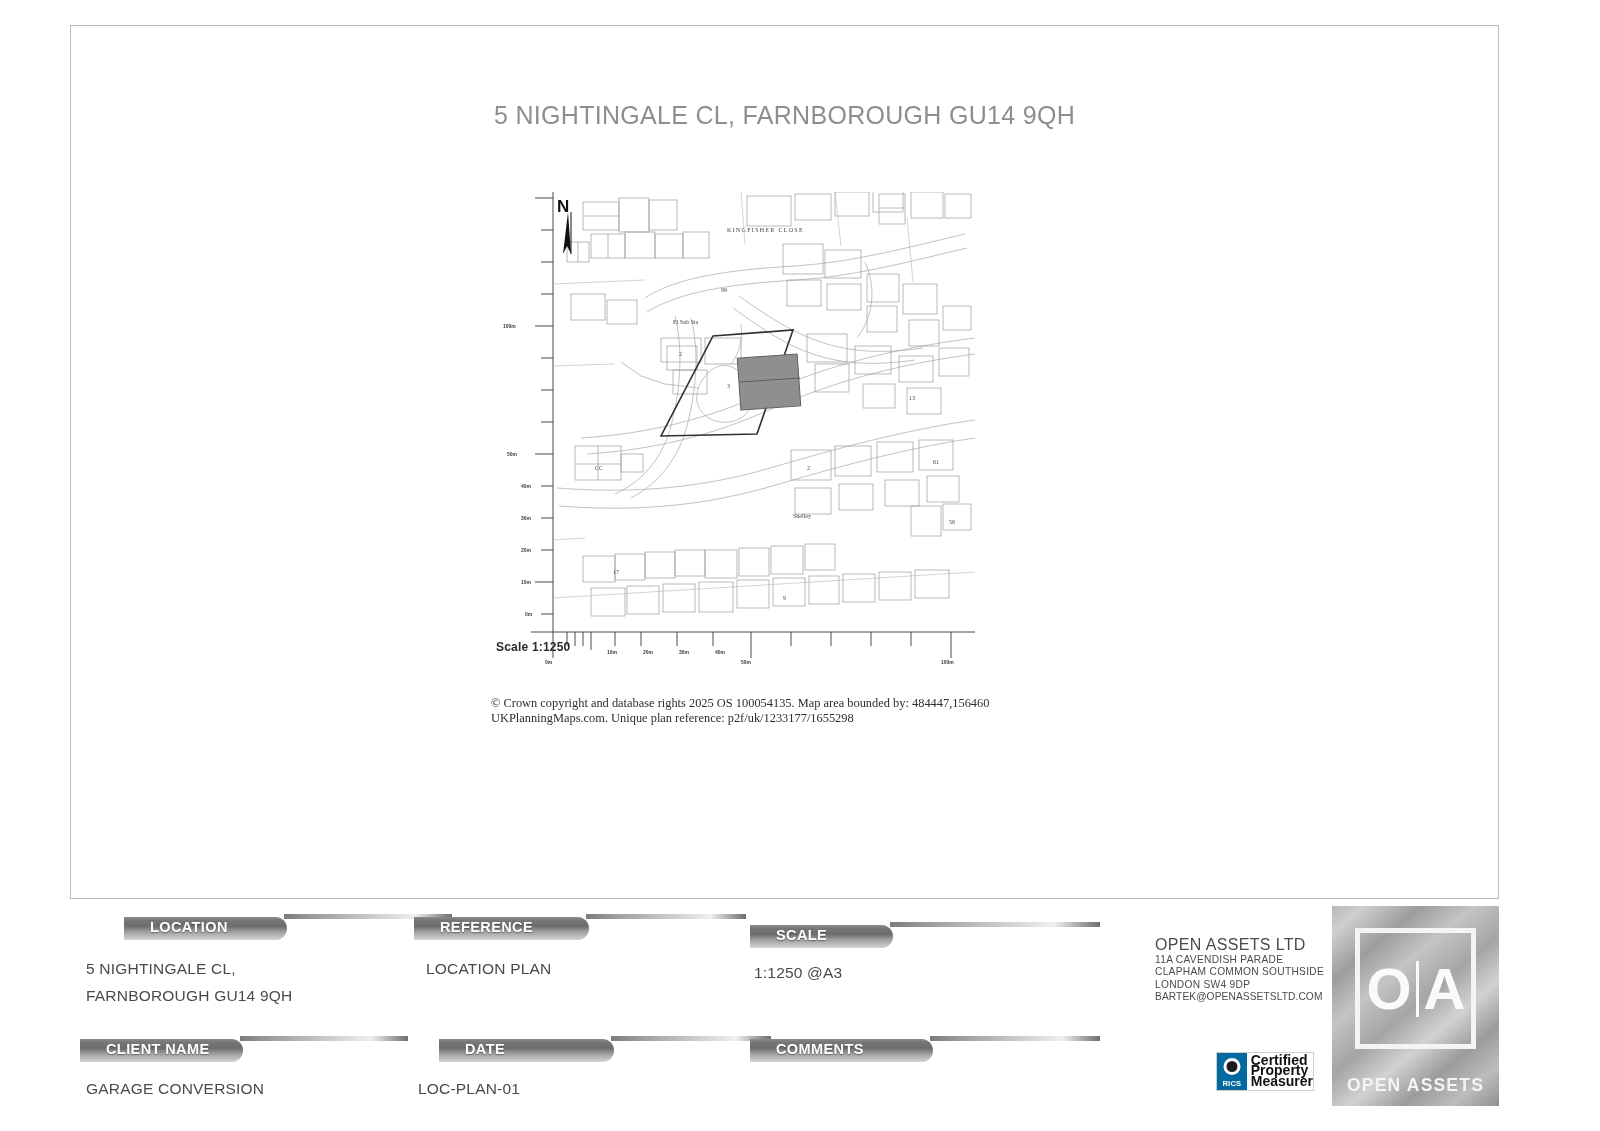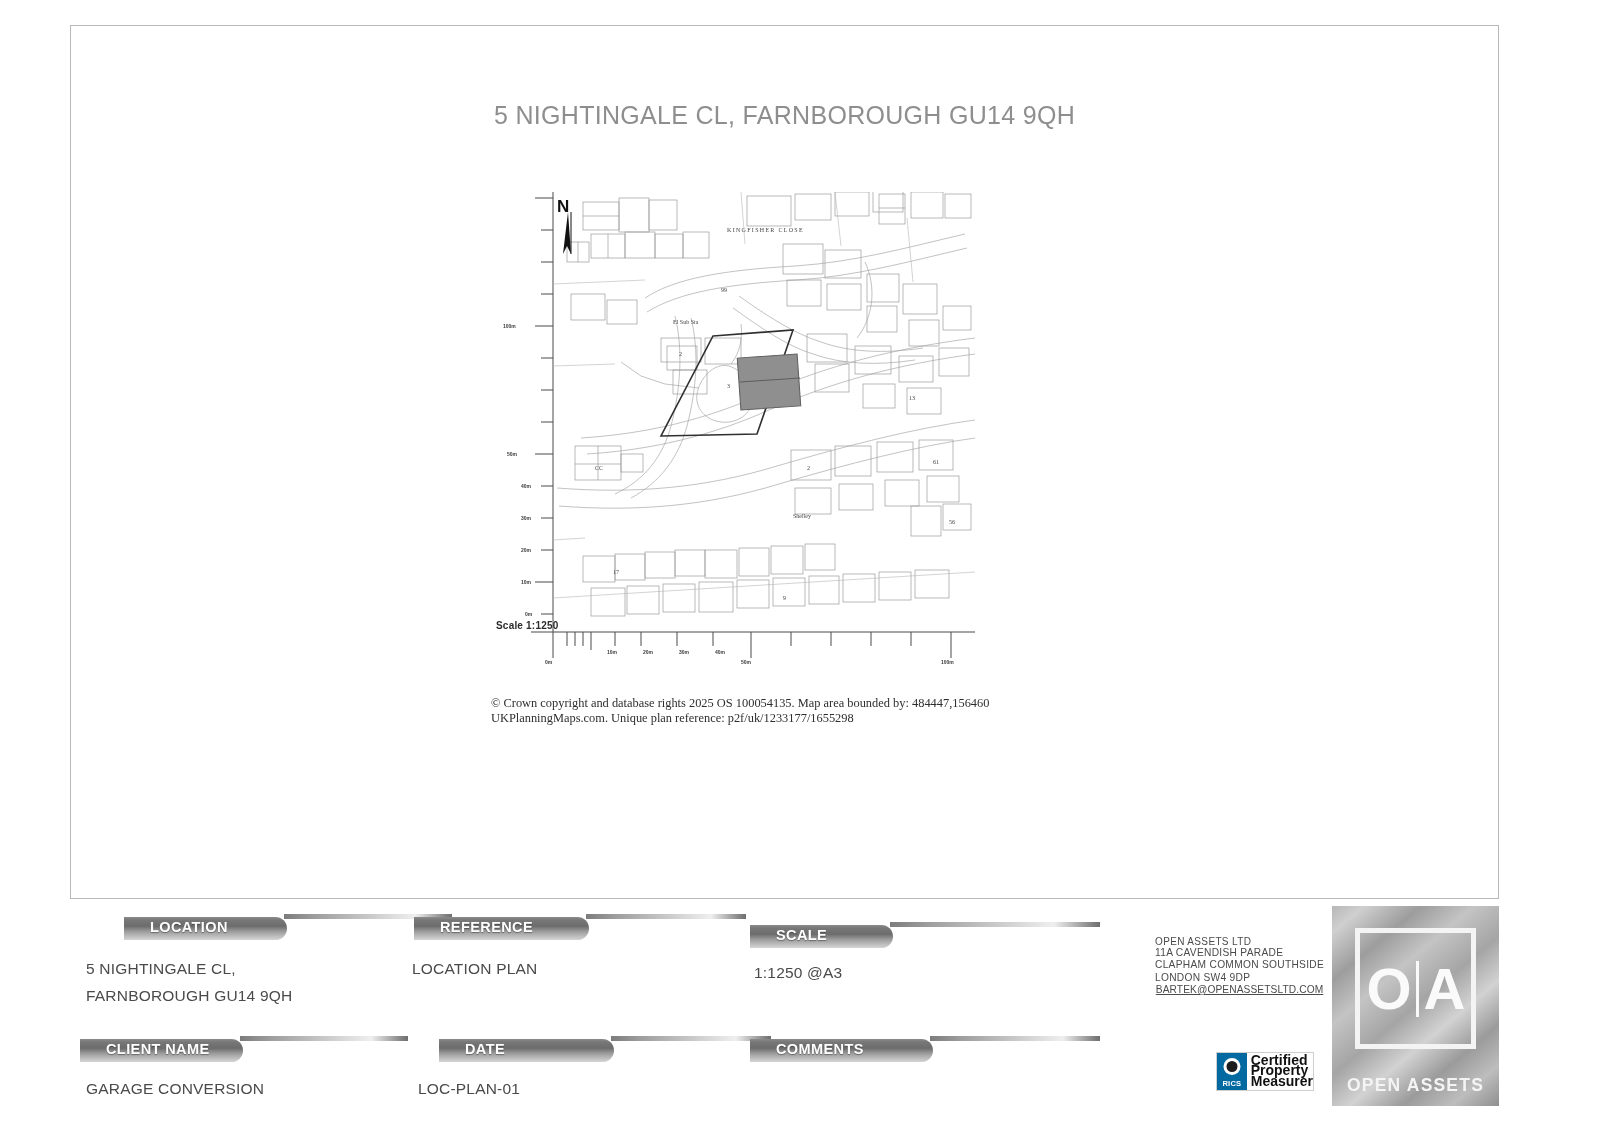--- a/index.html
+++ b/index.html
@@ -9,21 +9,21 @@
   .sheet{position:absolute;left:0;top:0;width:1600px;height:990px;}
   .frame{position:absolute;left:70px;top:25px;width:1429px;height:874px;border:1px solid #b9b9b9;background:#fff;box-sizing:border-box;}
 
   .drawing-title{position:absolute;left:70px;top:101px;width:1429px;text-align:center;
     font-size:25px;letter-spacing:.3px;color:#8e8e8e;font-family:"Liberation Sans",sans-serif;font-weight:400;}
 
   
   .map-wrap{position:absolute;left:495px;top:188px;width:480px;height:478px;}
   .map-svg{display:block;}
 
-  .map-scale-label{position:absolute;left:496px;top:620px;font-size:10px;font-weight:bold;color:#2b2b2b;
+  .map-scale-label{position:absolute;left:496px;top:640px;font-size:12px;font-weight:bold;color:#2b2b2b;
     font-family:"Liberation Sans",sans-serif;letter-spacing:.2px;}
 
   
   .copyright{position:absolute;left:491px;top:696px;width:560px;
      font-family:"Liberation Serif",serif;font-size:12.4px;line-height:15.2px;color:#2e2e2e;}
   .copyright span{display:block;}
   .cr-under{text-decoration:none;}
 
   
   .tb{position:absolute;left:70px;top:906px;width:1429px;height:200px;}
@@ -35,24 +35,24 @@
       background:linear-gradient(to right,#7c7c7c 0%,#9d9d9d 18%,#cfcfcf 55%,#efefef 78%,#7e7e7e 97%,#6f6f6f 100%);}
   .banner .pill{position:absolute;left:0;top:3px;height:23px;border-radius:0 13px 13px 0;
       background:linear-gradient(to bottom,#8a8a8a 0%,#777777 14%,#6c6c6c 40%,#9a9a9a 62%,#b4b4b4 78%,#c9c9c9 92%,#d6d6d6 100%);}
   .banner .pill-txt{position:absolute;left:26px;top:5px;color:#ffffff;font-size:14.5px;font-weight:bold;
       letter-spacing:.4px;font-family:"Liberation Sans",sans-serif;text-shadow:0 1px 1px rgba(0,0,0,.35);}
   .tb-value{position:absolute;font-size:15.5px;color:#4a4a4a;font-family:"Liberation Sans",sans-serif;
       letter-spacing:.2px;line-height:26px;white-space:nowrap;}
 
   
   .company{position:absolute;left:1155px;top:936px;font-family:"Liberation Sans",sans-serif;color:#4a4a4a;}
-  .company .co-name{font-size:10px;letter-spacing:.35px;}
+  .company .co-name{font-size:16px;letter-spacing:.35px;}
   .company .co-addr{font-size:10.2px;line-height:12.3px;letter-spacing:.3px;}
   .company .co-addr span{display:block;}
-  .company .co-mail{text-decoration:underline;letter-spacing:.1px;text-align:center;}
+  .company .co-mail{letter-spacing:.1px;}
 
   
   .rics{position:absolute;left:1216px;top:1052px;width:98px;height:39px;border:1px solid #cfcfcf;background:#fff;
         box-sizing:border-box;display:flex;}
   .rics-mark{width:38px;background:#0369a1;color:#fff;position:relative;}
   .rics-mark .glyph{position:absolute;left:50%;top:5px;transform:translateX(-50%);
         width:17px;height:17px;border-radius:50%;background:#fff;}
   .rics-mark .glyph:after{content:"";position:absolute;left:3px;top:3px;width:11px;height:11px;border-radius:50%;
         background:#1d1d1d;}
   .rics-mark .rics-txt{position:absolute;left:0;right:0;bottom:2px;text-align:center;font-size:7.6px;
@@ -325,21 +325,21 @@
     <div class="tb-value" style="left:16px;top:50px;">5 NIGHTINGALE CL,</div>
     <div class="tb-value" style="left:16px;top:77px;">FARNBOROUGH GU14 9QH</div>
 
     <div class="tb-cell" style="left:344px;top:8px;width:330px;">
       <div class="banner">
         <div class="tail" style="left:172px;width:160px;"></div>
         <div class="pill" style="width:175px;"></div>
         <div class="pill-txt">REFERENCE</div>
       </div>
     </div>
-    <div class="tb-value" style="left:342px;top:50px;">LOCATION PLAN</div>
+    <div class="tb-value" style="left:356px;top:50px;">LOCATION PLAN</div>
 
     <div class="tb-cell" style="left:680px;top:16px;width:350px;">
       <div class="banner">
         <div class="tail" style="left:140px;width:210px;"></div>
         <div class="pill" style="width:143px;"></div>
         <div class="pill-txt">SCALE</div>
       </div>
     </div>
     <div class="tb-value" style="left:684px;top:54px;">1:1250 @A3</div>
 

